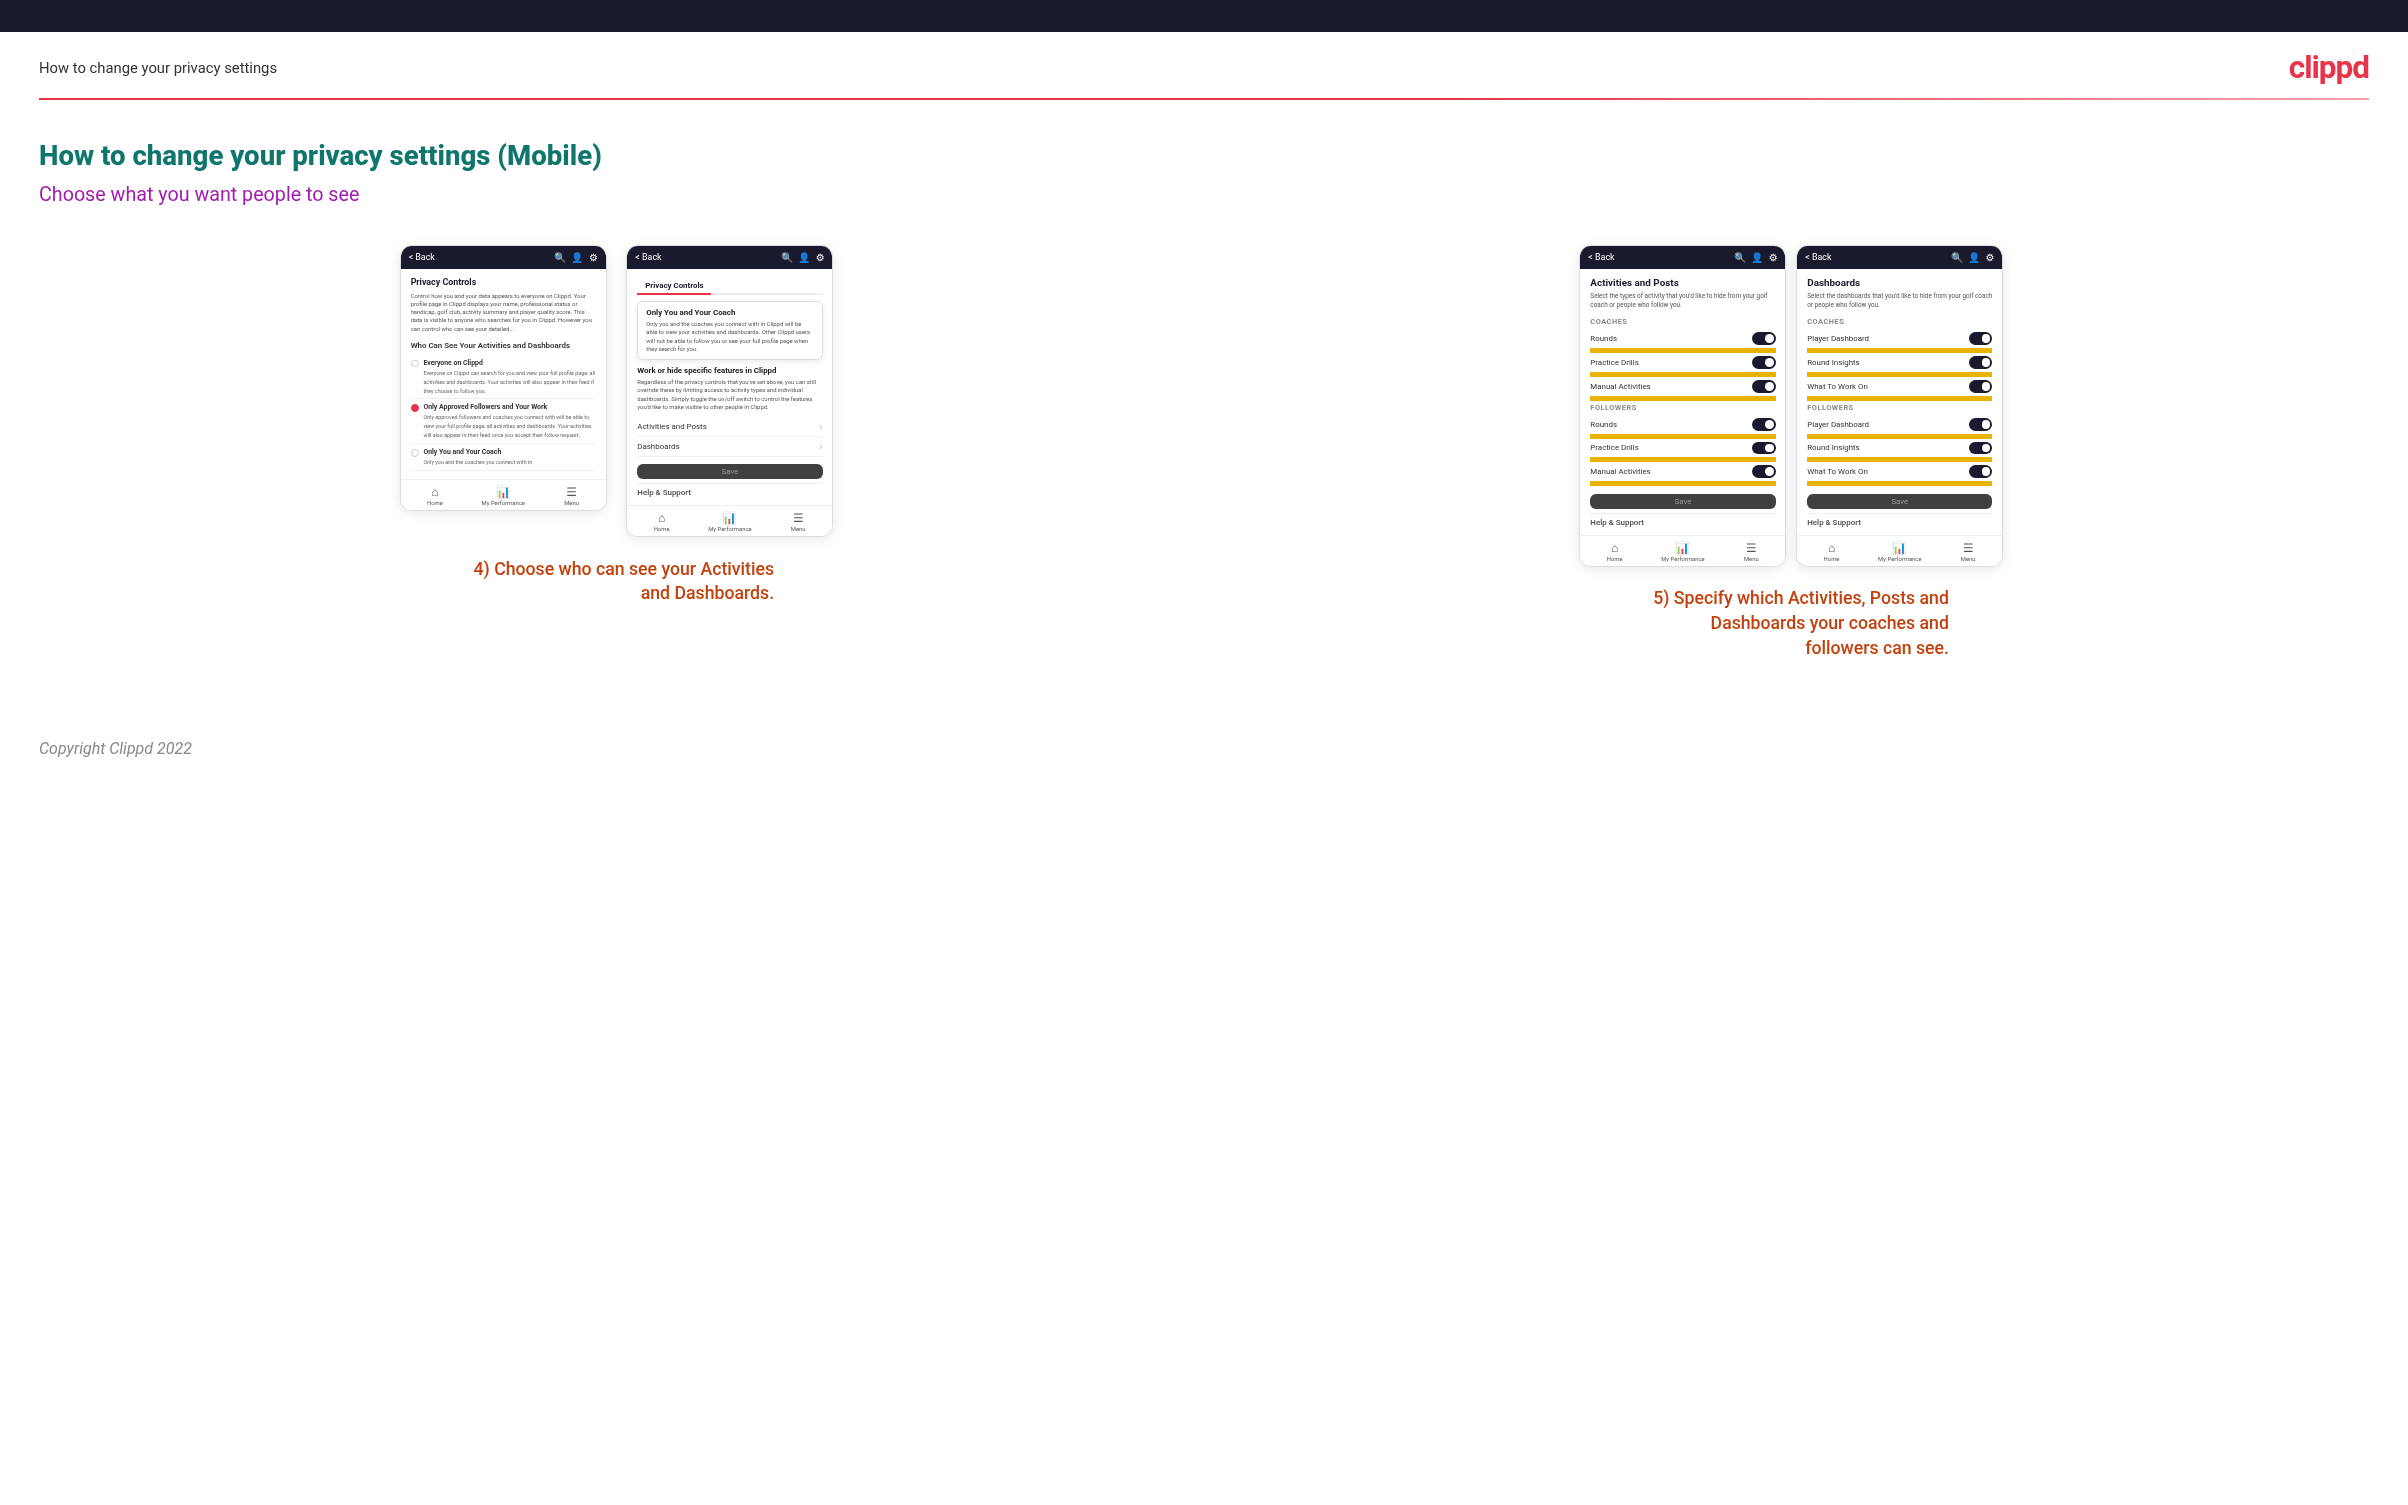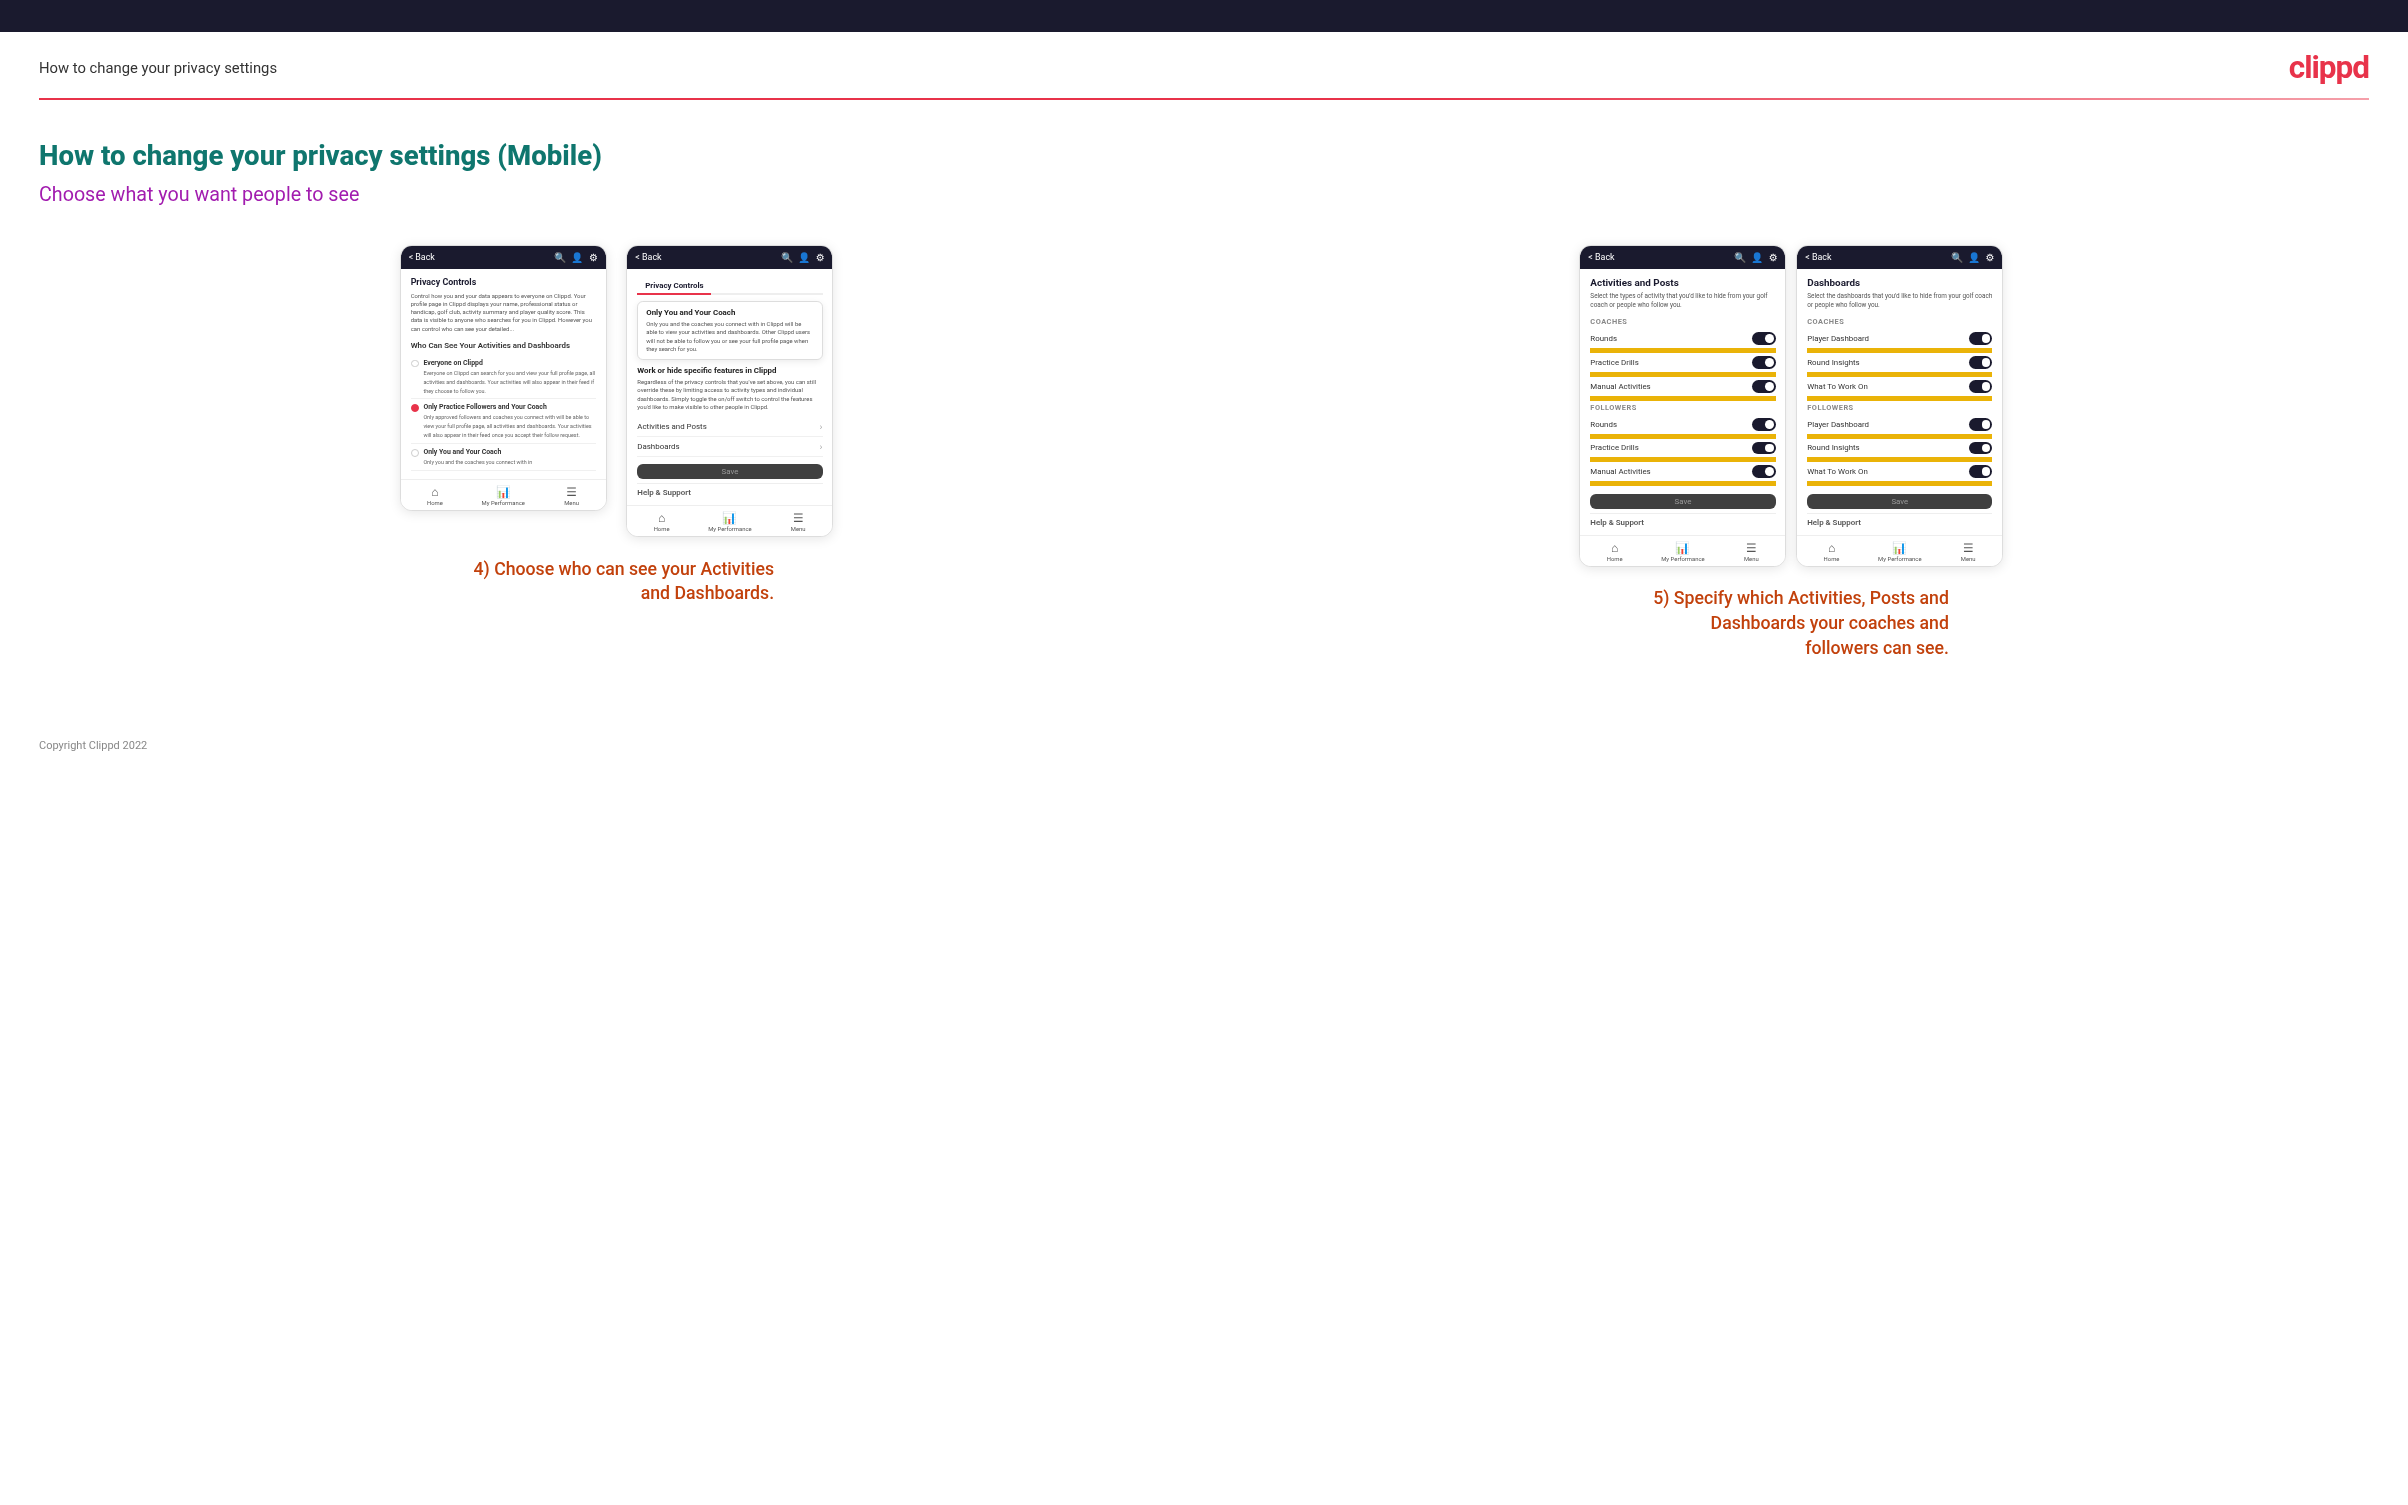--- a/index.html
+++ b/index.html
@@ -342,22 +342,23 @@
 
     
     .double-group {
       display: flex;
       gap: 9.9px;
     }
 
     
     .footer {
       padding: 19.7px 39px;
-      font-size: 11px;
+      font-size: 16px;
       color: #888;
+      font-style: italic;
     }
   </style>
 </head>
 <body>
 
 <div class="top-bar"></div>
 
 <div class="header">
   <span class="header-title">How to change your privacy settings</span>
   <span class="logo">clippd</span>
@@ -393,21 +394,21 @@
             <div class="radio-circle"></div>
             <div>
               <span class="radio-label">Everyone on Clippd</span>
               <span class="radio-desc">Everyone on Clippd can search for you and view your full profile page, all activities and dashboards. Your activities will also appear in their feed if they choose to follow you.</span>
             </div>
           </div>
 
           <div class="radio-option">
             <div class="radio-circle selected"></div>
             <div>
-              <span class="radio-label">Only Practice Followers and Your Coach</span>
+              <span class="radio-label">Only Approved Followers and Your Work</span>
               <span class="radio-desc">Only approved followers and coaches you connect with will be able to view your full profile page, all activities and dashboards. Your activities will also appear in their feed once you accept their follow request.</span>
             </div>
           </div>
 
           <div class="radio-option">
             <div class="radio-circle"></div>
             <div>
               <span class="radio-label">Only You and Your Coach</span>
               <span class="radio-desc">Only you and the coaches you connect with in</span>
             </div>

